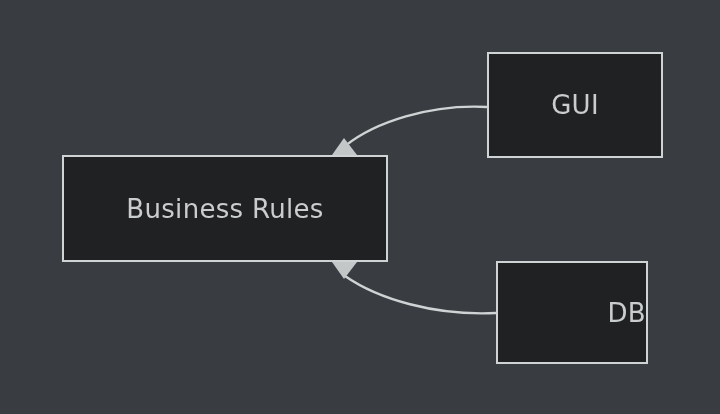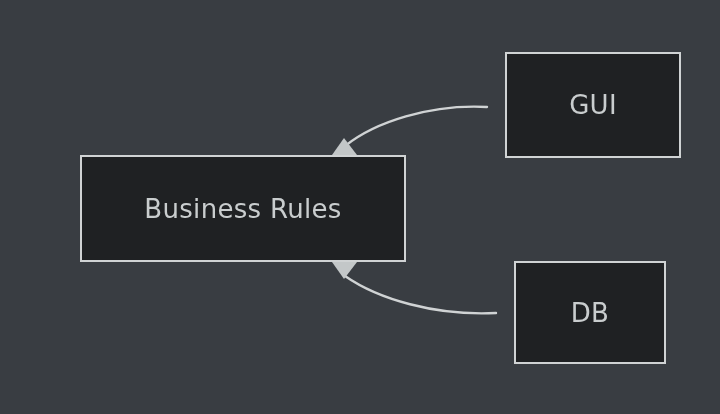--- a/index.html
+++ b/index.html
@@ -23,21 +23,20 @@
     height: 414px;
   }
   .node {
     position: absolute;
     box-sizing: border-box;
     background: #1f2123;
     border: 2px solid #d0d3d4;
     display: flex;
     align-items: center;
     justify-content: center;
-    margin-left: 18px;
   }
   .node-label {
     color: #c9cdce;
     font-size: 26px;
     font-weight: 400;
     letter-spacing: 0.3px;
     line-height: 1;
     white-space: nowrap;
   }
   #node-business-rules {
@@ -50,20 +49,21 @@
     left: 487px;
     top: 52px;
     width: 176px;
     height: 106px;
   }
   #node-db {
     left: 496px;
     top: 261px;
     width: 152px;
     height: 103px;
+    justify-content: flex-end;
   }
 </style>
 </head>
 <body>
 
 <div id="canvas">
 
   <svg id="edges" viewBox="0 0 720 414" xmlns="http://www.w3.org/2000/svg">
     <g>
       <path d="M 487 107 C 430 104 375 122 345 146" fill="none" stroke="#d0d3d4" stroke-width="2.4" stroke-linecap="round"></path>

